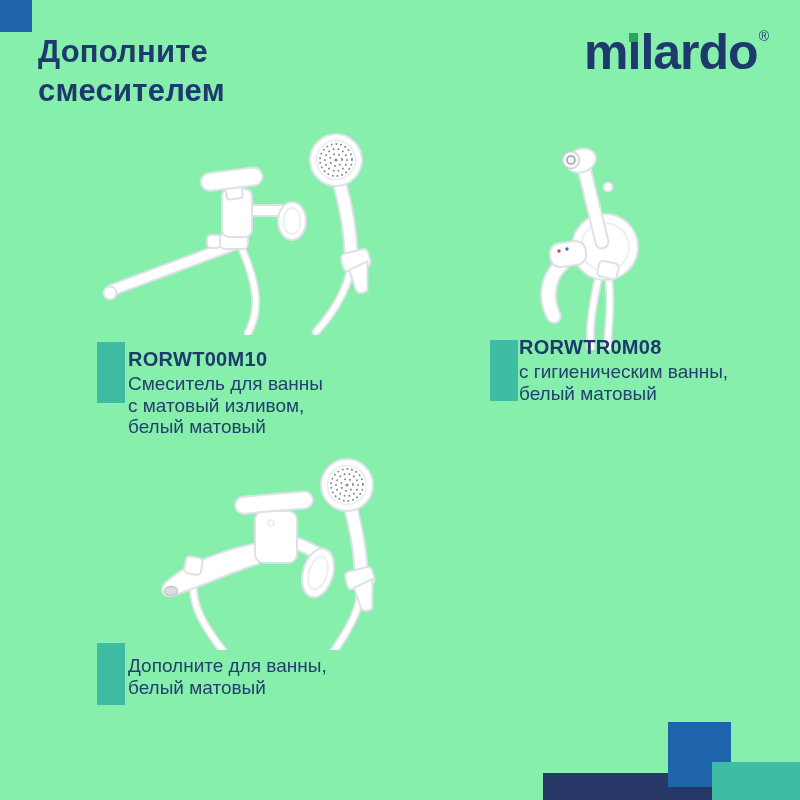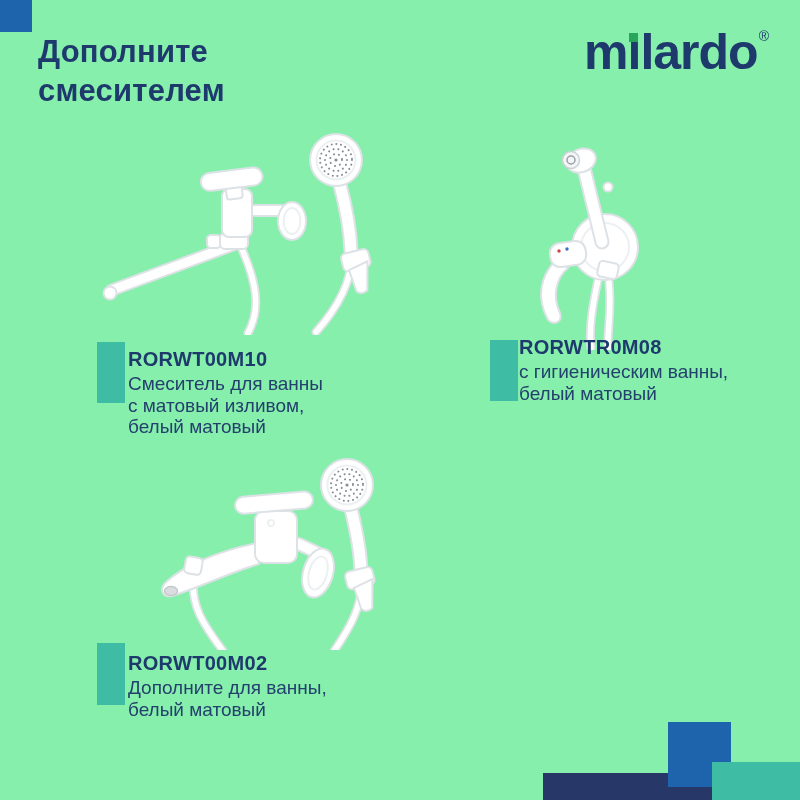--- a/index.html
+++ b/index.html
@@ -191,21 +191,20 @@
   <div class="label p2">
     <div class="sku">RORWTR0M08</div>
     <div class="desc">
       <span>с гигиеническим ванны,</span>
       <span>белый матовый</span>
     </div>
   </div>
 
   <div class="accent p3"></div>
   <div class="label p3">
-    <div class="sku">RORWT00M02</div>
     <div class="desc">
       <span>Дополните для ванны,</span>
       <span>белый матовый</span>
       <span></span>
     </div>
   </div>
 
   <div class="deco-navy"></div>
   <div class="deco-blue"></div>
   <div class="deco-teal"></div>

